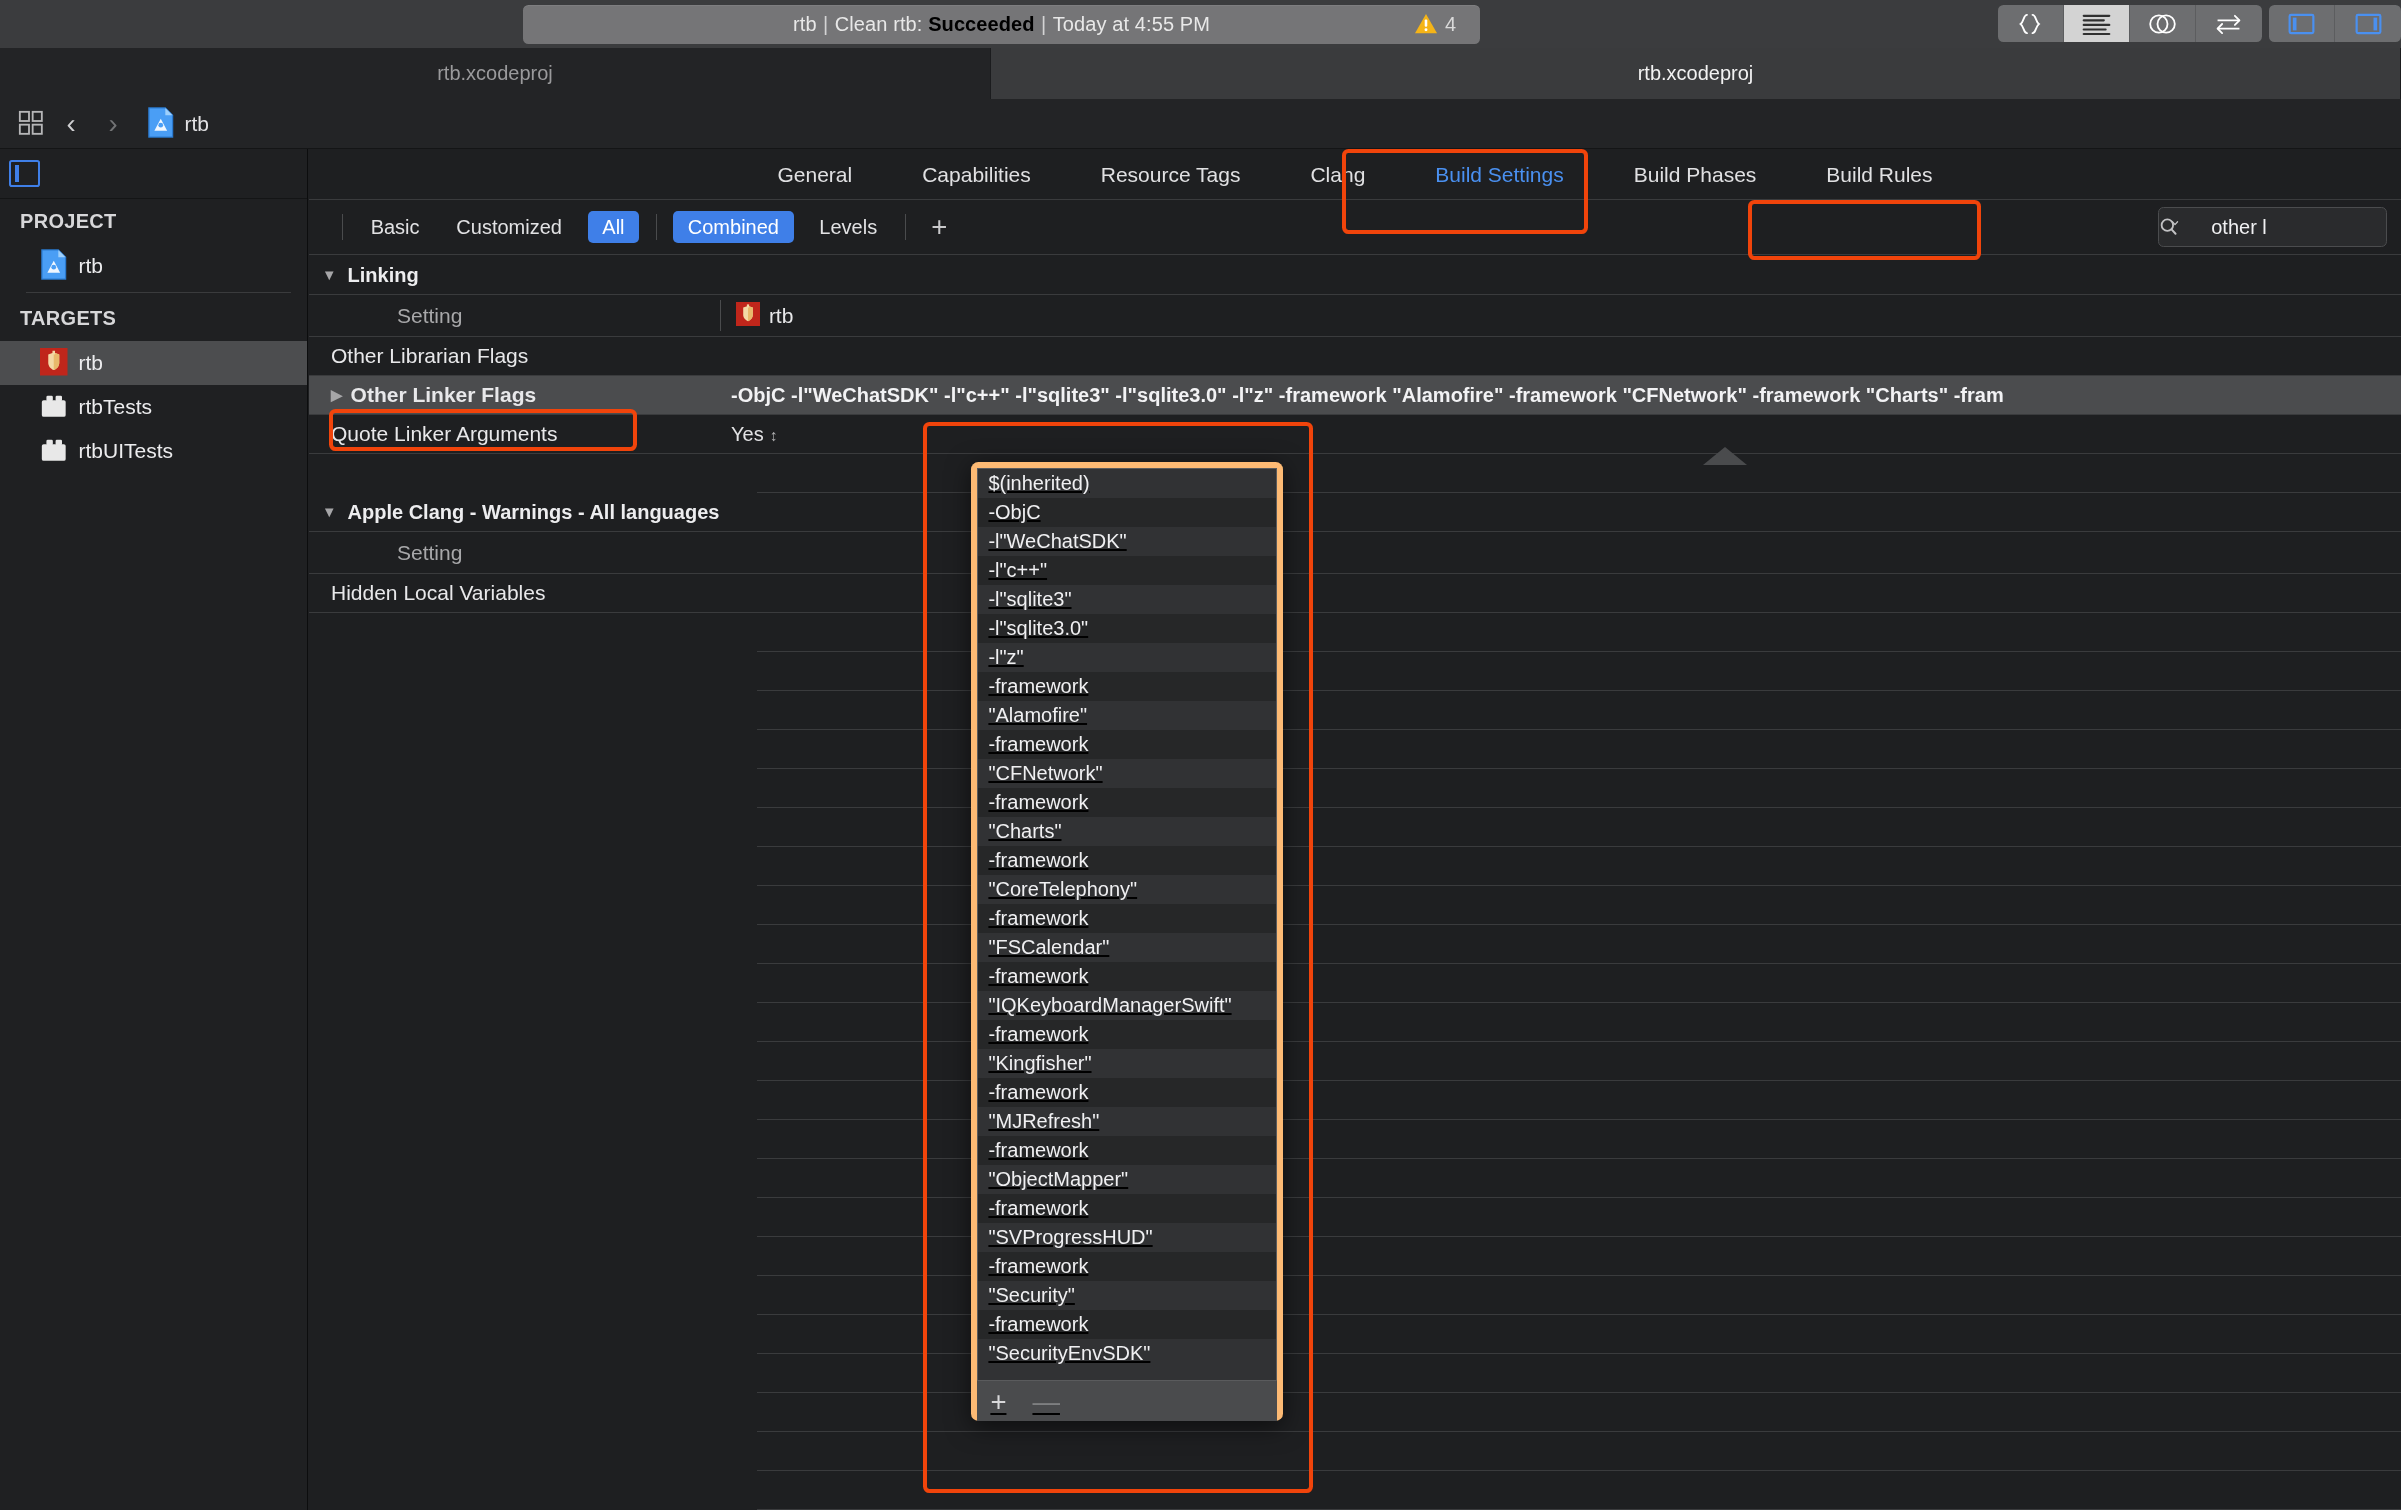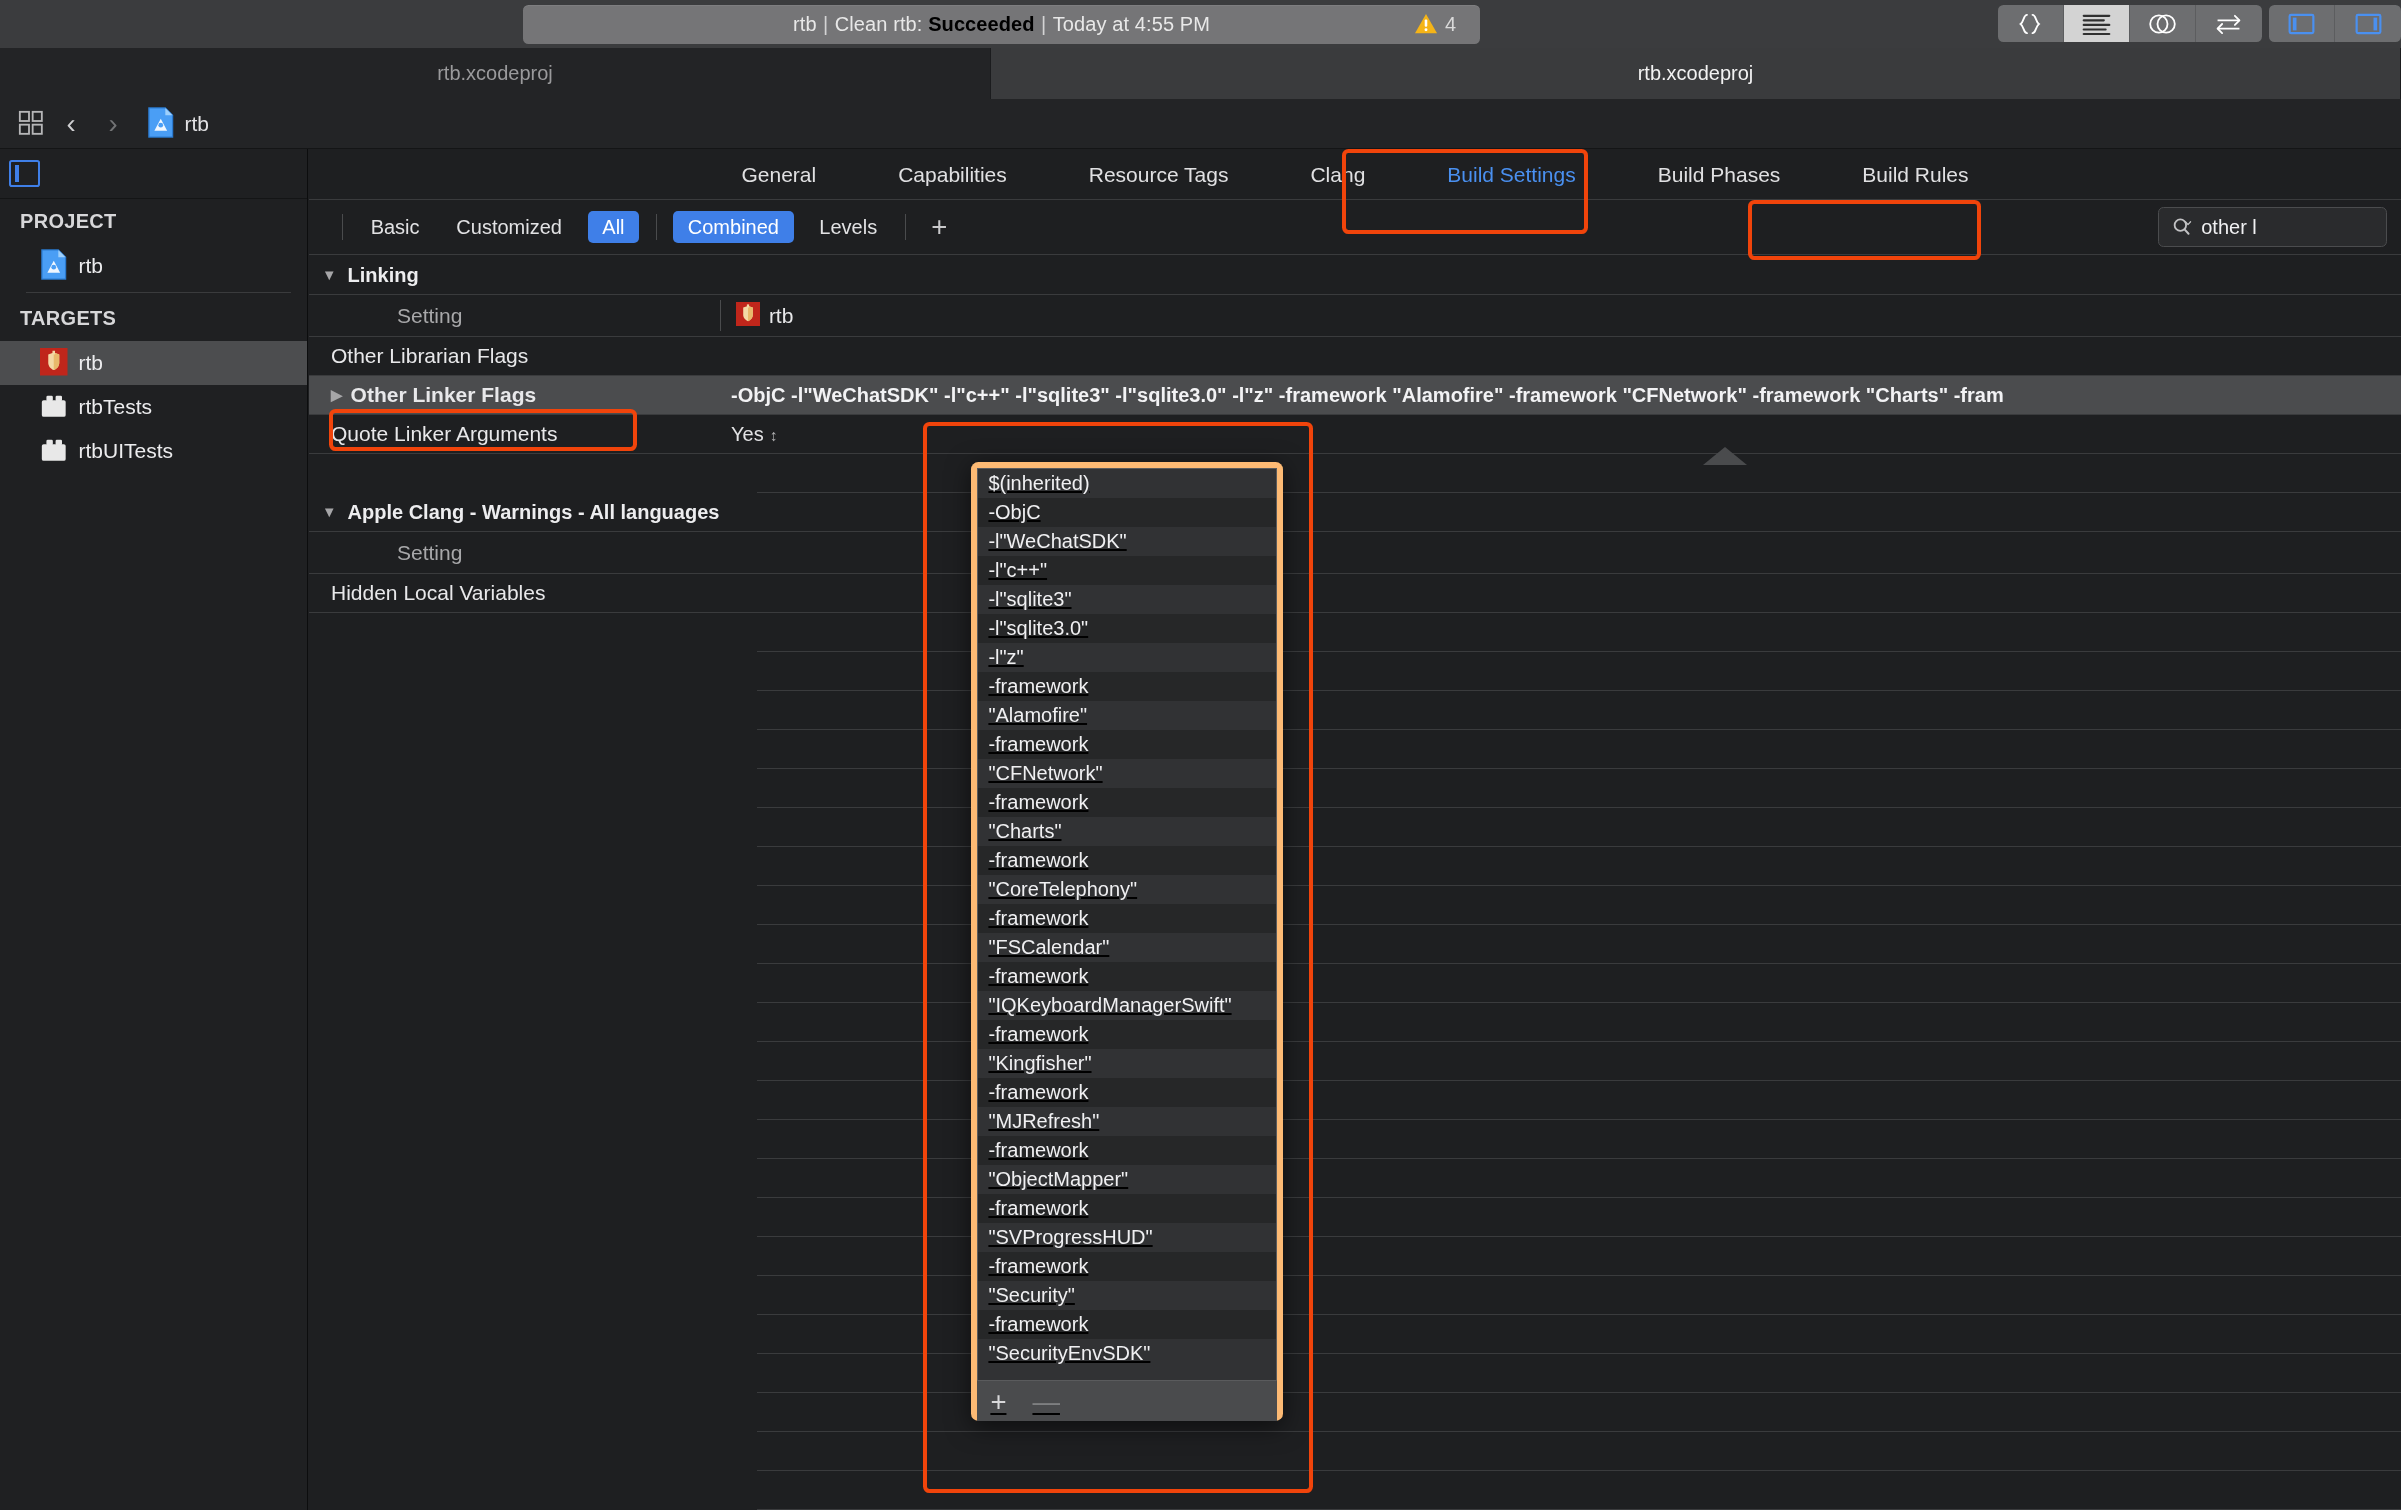--- a/index.html
+++ b/index.html
@@ -92,40 +92,40 @@
   .ic-proj { width: 27.5px; height: 31px; }
   .ic-target { width: 27.5px; height: 27.5px; }
 
   
   #editor {
     position: absolute; left: 309px; top: 149px; right: 0; bottom: 0;
     background: #1e1f21;
   }
   #ed-tabs {
     height: 51px; display: flex; align-items: center; justify-content: center;
-    gap: 12px; border-bottom: 0.9px solid #3a3b3d; position: relative;
+    gap: 0px; border-bottom: 0.9px solid #3a3b3d; position: relative;
   }
   .ed-tab { font-size: 21px; color: #e0e0e2; padding: 0 35px; line-height: 51px; }
   .ed-tab.active { color: #4a90f0; }
 
   #filterbar {
     height: 55px; display: flex; align-items: center; padding-left: 24px;
     border-bottom: 0.9px solid #3a3b3d; position: relative;
   }
   .fb-item { font-size: 20px; color: #e2e2e4; padding: 0 18.4px; }
   .fb-pill { font-size: 20px; color: #ffffff; background: #3f7fe8;
              border-radius: 5px; padding: 4.6px 14.7px; margin: 0 7.3px; }
   .fb-vsep { width: 0.9px; height: 26px; background: #4a4b4d; margin: 0 9.2px; }
   .fb-plus { font-size: 27.5px; color: #c9c9cb; padding: 0 16.5px; line-height: 1; }
 
   #search-wrap { position: absolute; right: 13.8px; top: 7.3px; }
   #search-box {
     width: 229px; height: 40px; background: #2a2b2d;
     border: 0.9px solid #4b4c4e; border-radius: 5.5px;
-    display: flex; align-items: center; padding-left: 13px; gap: 5px;
+    display: flex; align-items: center; gap: 28px;
   }
   #search-box .qv { font-size: 19px; color: #b9b9bb; display:flex; align-items:center; gap:1.8px;}
   #search-box .val { font-size: 20px; color: #f0f0f2; }
 
   
   #table { position: absolute; left: 0; right: 0; top: 107px; bottom: 0; overflow: hidden; }
   .grp-header {
     height: 39px; display: flex; align-items: center; gap: 11px;
     padding-left: 13px; font-size: 20px; font-weight: bold; color: #ededef;
     border-bottom: 0.9px solid #3a3b3d;

